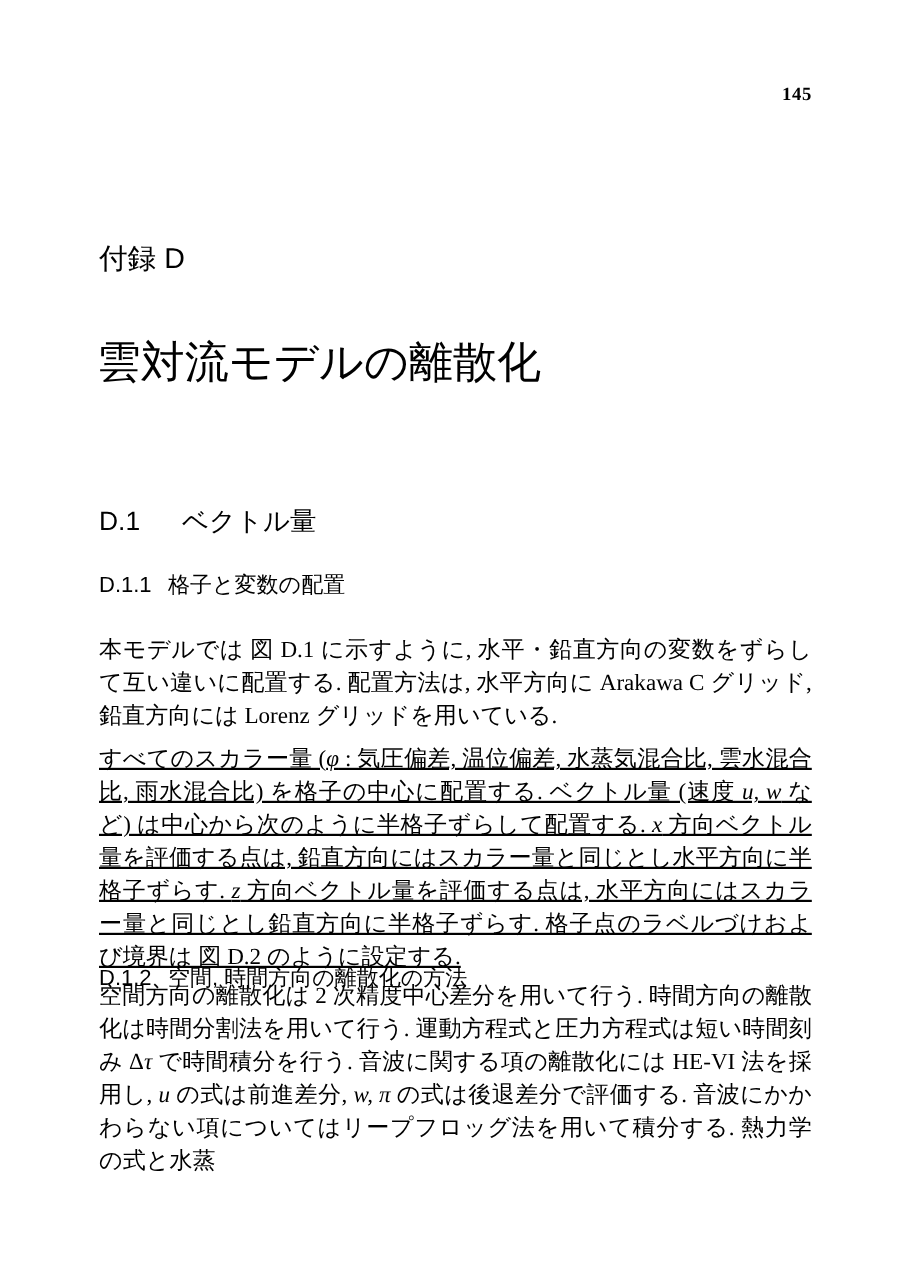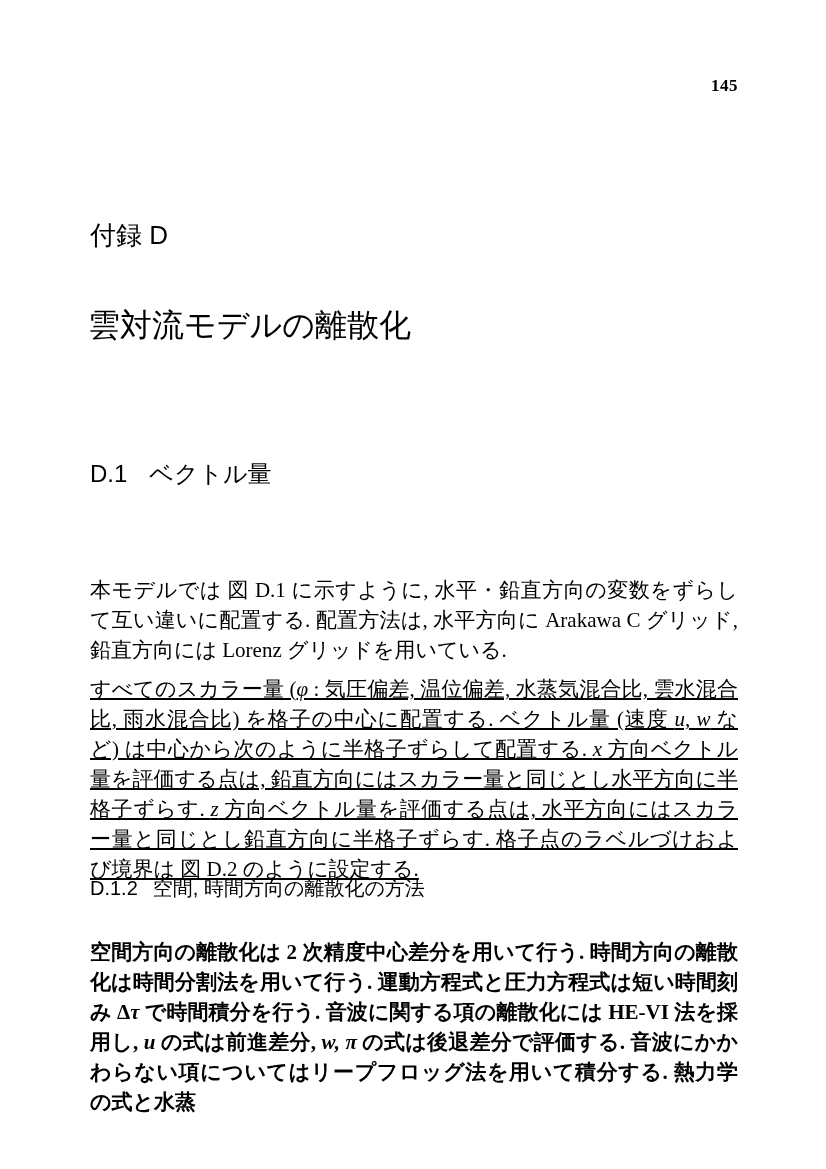--- a/index.html
+++ b/index.html
@@ -34,36 +34,36 @@
       position: absolute;
       top: 220px;
       left: 90px;
       font-size: 26px;
       line-height: 1.2;
     }
     .chapter-title {
       position: absolute;
       top: 306px;
       left: 88px;
-      font-size: 32px;
+      font-size: 40px;
       line-height: 1.2;
     }
     .heading {
       position: absolute;
       left: 90px;
       white-space: nowrap;
     }
     .heading .num {
       display: inline-block;
     }
     #sec-d1 {
       top: 458px;
       font-size: 24px;
     }
-    #sec-d1 .num { margin-right: 22px; }
+    #sec-d1 .num { margin-right: 38px; }
     #sec-d11 {
       top: 518px;
       font-size: 20px;
     }
     #sec-d11 .num { margin-right: 15px; }
     #sec-d12 {
       top: 875px;
       font-size: 20px;
     }
     #sec-d12 .num { margin-right: 15px; }
@@ -71,41 +71,44 @@
       position: absolute;
       left: 90px;
       width: 648px;
       font-size: 21px;
       line-height: 30px;
       text-align: justify;
       text-justify: inter-ideograph;
     }
     #para-1 { top: 575px; }
     #para-2 { top: 674px; text-decoration: underline; }
-    #para-3 { top: 937px; font-weight: bold; }
+    #para-3 { top: 890px; }
     .mi {
       font-style: italic;
       font-family: "Liberation Serif", "DejaVu Serif", serif;
     }
   </style>
 </head>
 <body>
 
 <div class="page">
 
   <div class="pageno">145</div>
 
   <div class="chapter-label gothic">付録 D</div>
 
   <div class="chapter-title gothic">雲対流モデルの離散化</div>
 
   <div class="heading gothic" id="sec-d1">
     <span class="num">D.1</span><span>ベクトル量</span>
   </div>
 
+  <div class="heading gothic" id="sec-d11">
+    <span class="num">D.1.1</span><span>格子と変数の配置</span>
+  </div>
 
   <div class="para" id="para-1"><span>本モデルでは 図 D.1 に示すように, 水平・鉛直方向の変数をずらして互い違いに配置する. 配置方法は, 水平方向に Arakawa C グリッド, 鉛直方向には Lorenz グリッドを用いている.</span></div>
 
   <div class="para" id="para-2"><span>すべてのスカラー量 (</span><span class="mi">φ</span><span> : 気圧偏差, 温位偏差, 水蒸気混合比, 雲水混合比, 雨水混合比) を格子の中心に配置する. ベクトル量 (速度 </span><span class="mi">u, w</span><span> など) は中心から次のように半格子ずらして配置する. </span><span class="mi">x</span><span> 方向ベクトル量を評価する点は, 鉛直方向にはスカラー量と同じとし水平方向に半格子ずらす. </span><span class="mi">z</span><span> 方向ベクトル量を評価する点は, 水平方向にはスカラー量と同じとし鉛直方向に半格子ずらす. 格子点のラベルづけおよび境界は 図 D.2 のように設定する.</span></div>
 
   <div class="heading gothic" id="sec-d12">
     <span class="num">D.1.2</span><span>空間, 時間方向の離散化の方法</span>
   </div>
 
   <div class="para" id="para-3"><span>空間方向の離散化は 2 次精度中心差分を用いて行う. 時間方向の離散化は時間分割法を用いて行う. 運動方程式と圧力方程式は短い時間刻み </span><span>Δ</span><span class="mi">τ</span><span> で時間積分を行う. 音波に関する項の離散化には HE-VI 法を採用し, </span><span class="mi">u</span><span> の式は前進差分, </span><span class="mi">w, π</span><span> の式は後退差分で評価する. 音波にかかわらない項についてはリープフロッグ法を用いて積分する. 熱力学の式と水蒸</span></div>

